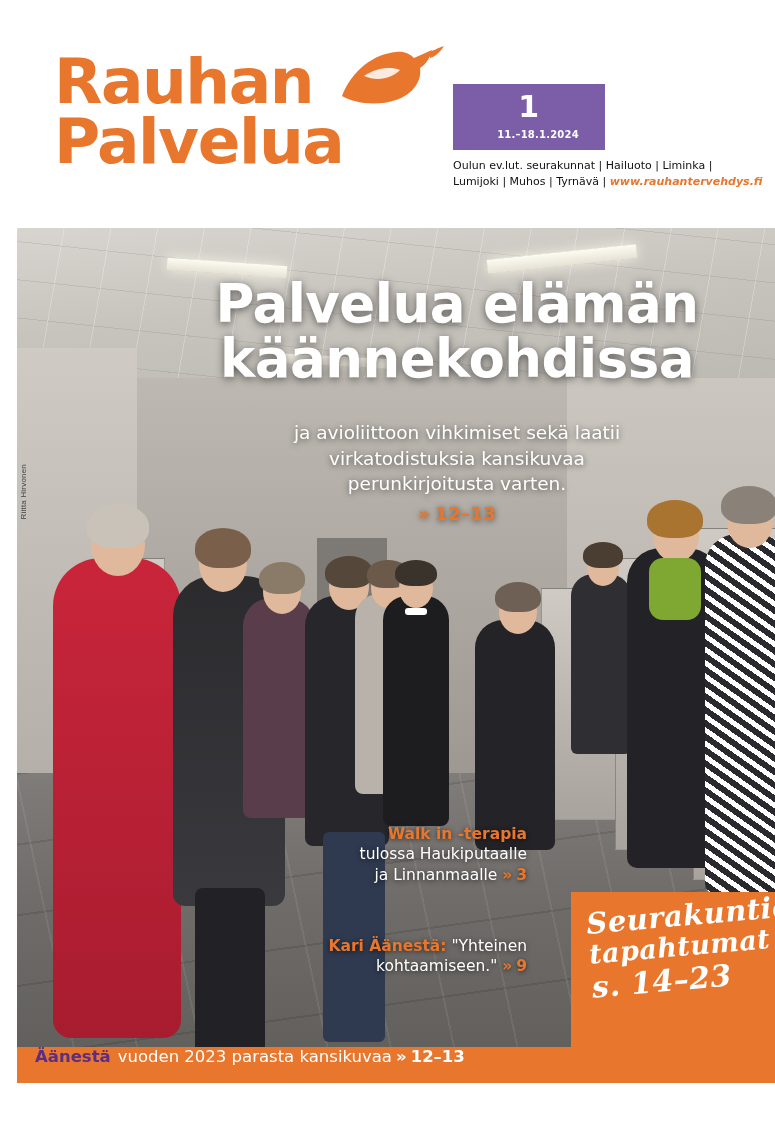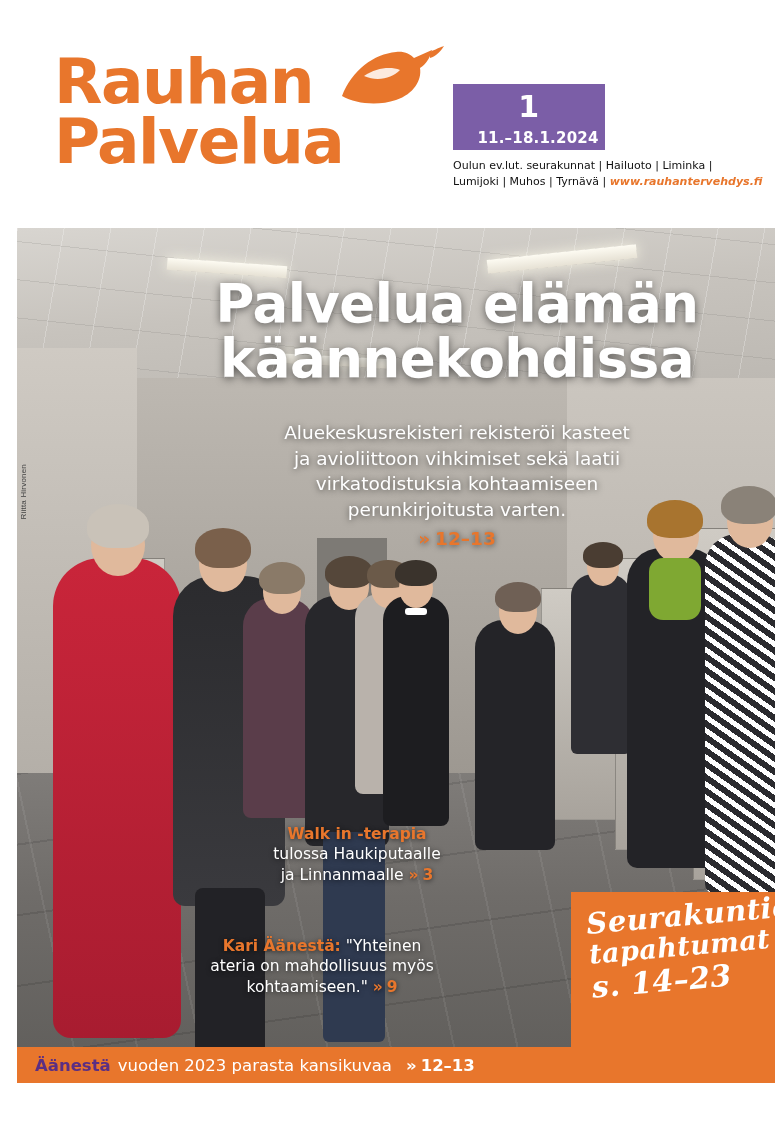--- a/index.html
+++ b/index.html
@@ -67,21 +67,21 @@
     font-family: "DejaVu Sans", sans-serif;
     font-weight: bold;
     font-size: 30px;
     line-height: 1;
     padding-top: 8px;
     letter-spacing: 0.5px;
   }
   .issue-dates {
     font-family: "DejaVu Sans", sans-serif;
     font-weight: bold;
-    font-size: 15px;
+    font-size: 10px;
     letter-spacing: 0.2px;
     padding-top: 7px;
     padding-left: 18px;
   }
 
   .pub-block {
     position: absolute;
     left: 437px;
     top: 158px;
     width: 330px;
@@ -224,21 +224,21 @@
   }
   .arrows { color: #E8762C; font-weight: bold; letter-spacing: -1px; }
 
   
   .teaser {
     position: absolute;
     color: #ffffff;
     font-family: "DejaVu Sans", sans-serif;
     font-size: 15.5px;
     line-height: 1.32;
-    text-align: center;
+    text-align: right;
     text-shadow: 0 1px 5px rgba(0,0,0,0.65);
   }
   .teaser-walkin { left: 170px; top: 596px; width: 340px; }
   .teaser-kivekas { left: 100px; top: 708px; width: 410px; }
   .teaser-lead {
     color: #E8762C;
     font-weight: bold;
   }
 
   
@@ -270,36 +270,35 @@
 
   
   .bottom-banner {
     position: absolute;
     left: 17px;
     top: 1047px;
     width: 758px;
     height: 36px;
     background: #E8762C;
     display: flex;
-    align-items: center;
     padding-left: 18px;
     box-sizing: border-box;
   }
   .banner-strong {
     font-family: "DejaVu Sans", sans-serif;
     font-weight: bold;
     font-size: 16.5px;
     color: #5B2E83;
     margin-right: 7px;
   }
   .banner-text {
     font-family: "DejaVu Sans", sans-serif;
     font-size: 16.5px;
     color: #ffffff;
-    margin-right: 14px;
+    margin-right: 4px;
   }
   .banner-arrows {
     font-family: "DejaVu Sans", sans-serif;
     font-weight: bold;
     font-size: 16.5px;
     color: #ffffff;
     margin-right: 5px;
     letter-spacing: -1px;
   }
   .banner-pages {
@@ -409,39 +408,37 @@
     <div class="hair" style="left:704px;top:258px;width:56px;height:38px;background:#8a8278;"></div>
 
     <div class="photo-credit">Riitta Hirvonen</div>
 
     <div class="headline">
       <div>Palvelua elämän</div>
       <div>käännekohdissa</div>
     </div>
 
     <div class="standfirst">
-      <div>Aluekeskusrekisteri rekisteröi kasteet</div>
       <div>ja avioliittoon vihkimiset sekä laatii</div>
-      <div>virkatodistuksia kohtaamiseen</div>
+      <div>virkatodistuksia kansikuvaa</div>
       <div>perunkirjoitusta varten.</div>
       <div style="margin-top:4px;">
         <span class="arrows">»</span>
         <span class="page-ref">12–13</span>
       </div>
     </div>
 
     <div class="teaser teaser-walkin">
       <div class="teaser-lead">Walk in -terapia</div>
       <div>tulossa Haukiputaalle</div>
       <div><span>ja Linnanmaalle</span> <span class="arrows">»</span> <span class="page-ref">3</span></div>
     </div>
 
     <div class="teaser teaser-kivekas">
       <div><span class="teaser-lead">Kari Äänestä:</span> <span>"Yhteinen</span></div>
-      <div>ateria on mahdollisuus myös</div>
       <div><span>kohtaamiseen."</span> <span class="arrows">»</span> <span class="page-ref">9</span></div>
     </div>
 
     <div class="events-box">
       <div class="events-text">
         <div>Seurakuntien</div>
         <div class="events-line2">tapahtumat</div>
         <div class="events-line3">s. 14–23</div>
       </div>
     </div>

